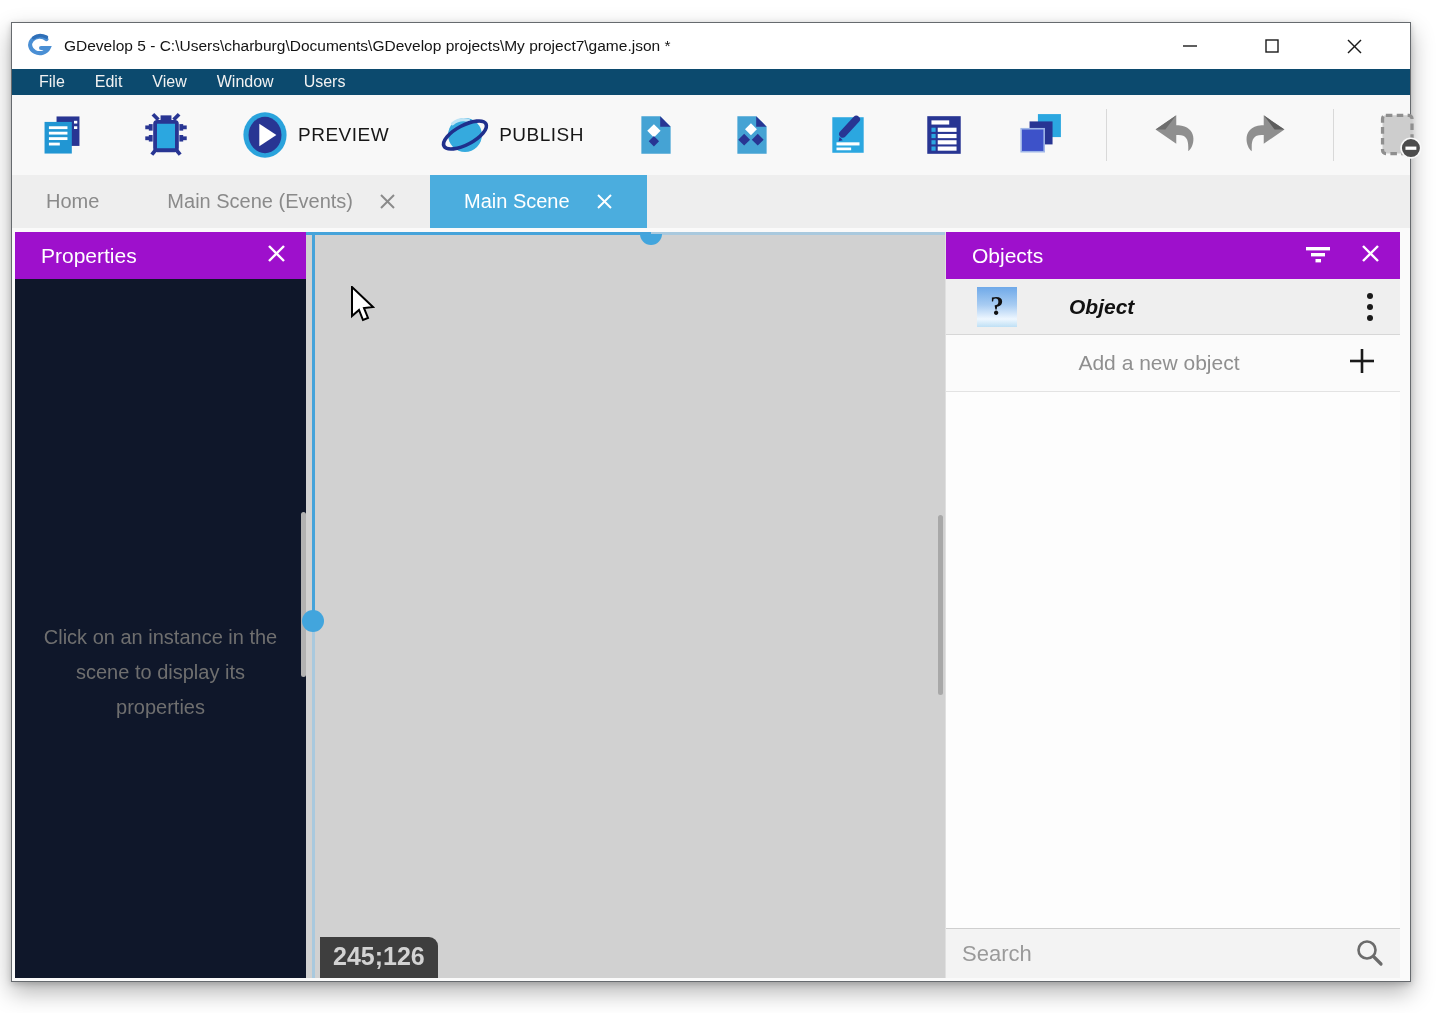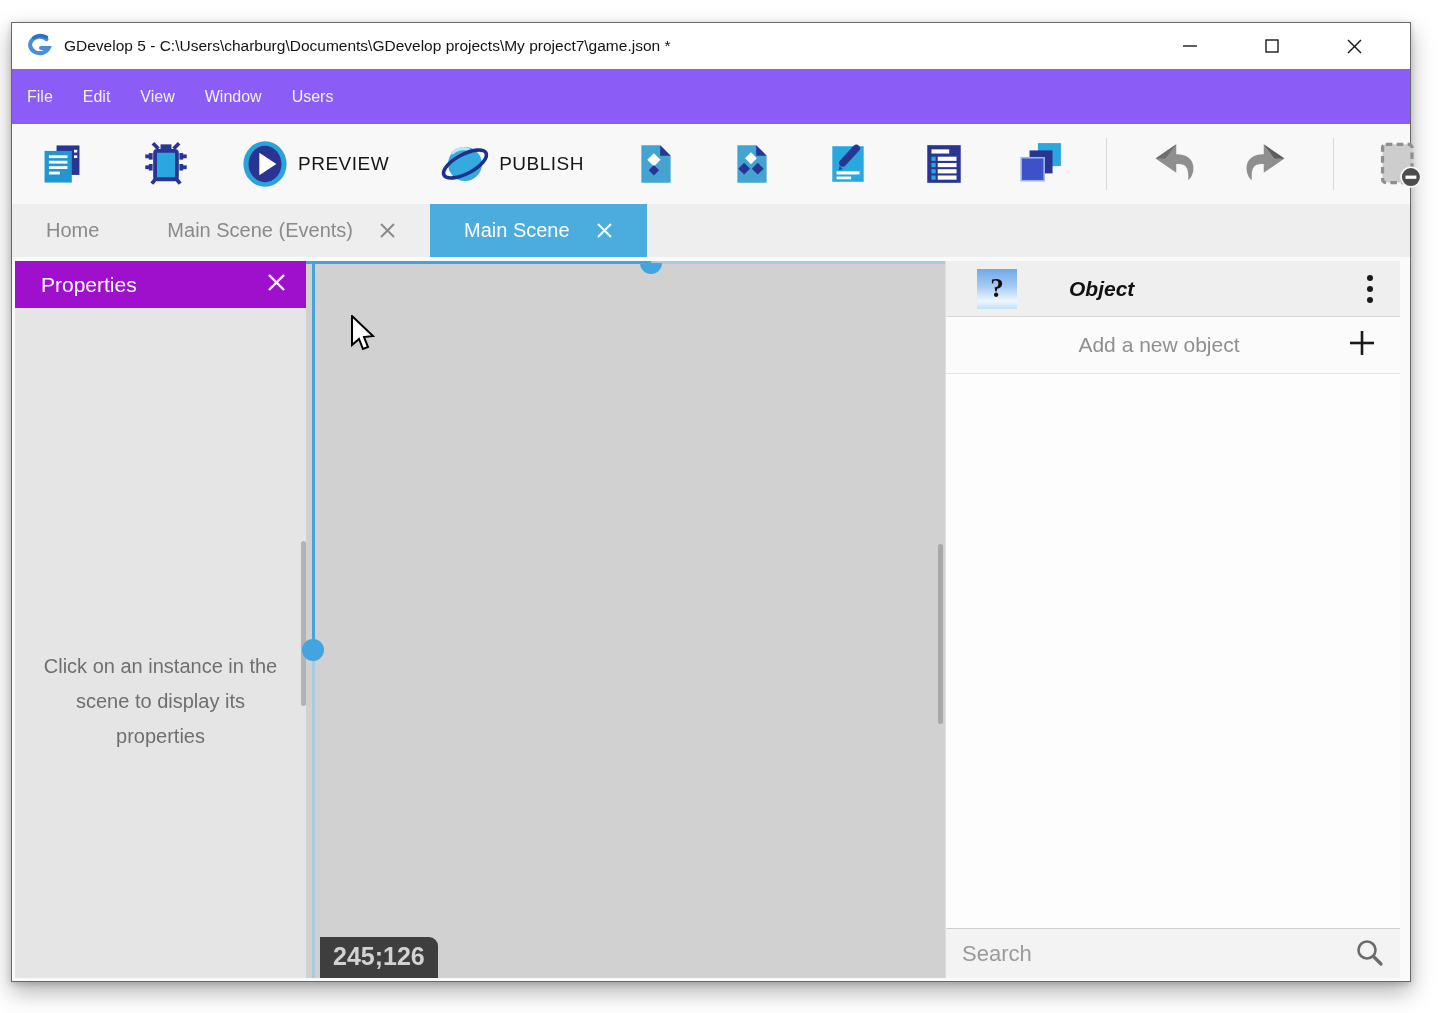--- a/index.html
+++ b/index.html
@@ -13,21 +13,21 @@
   }
 
   
   .titlebar { height:46px; background:#ffffff; display:flex; align-items:center; flex:0 0 auto; }
   .titlebar .logo { width:30px; height:30px; margin:0 10px 0 12px; }
   .titlebar .title { font-size:15.5px; color:#141414; white-space:nowrap; }
   .win-controls { margin-left:auto; display:flex; align-items:center; margin-right:28px; }
   .win-btn { width:56px; height:36px; display:flex; align-items:center; justify-content:center; cursor:default; margin-left:26px; }
 
   
-  .menubar { height:55px; background:#8b5cf6; display:flex; align-items:center; padding-left:0; flex:0 0 auto; }
+  .menubar { height:26px; background:#0c4a6e; display:flex; align-items:center; padding-left:12px; flex:0 0 auto; }
   .menu-item { color:#f2f2f2; font-size:16px; padding:0 15px; height:100%; display:flex; align-items:center; }
 
   
   .toolbar { height:80px; background:#f8f8f8; display:flex; align-items:center; padding:0 26px; flex:0 0 auto;gap:28px; }
   .tb-icon { width:48px; height:48px; flex:0 0 auto; display:flex; align-items:center; justify-content:center; }
   .tb-btn { display:flex; align-items:center; flex:0 0 auto; }
   .tb-label { font-size:19px; color:#161616; margin-left:8px; letter-spacing:.5px; }
   .tb-sep { width:1px; height:52px; background:#d9d9d9; margin:0 14px; flex:0 0 auto; }
 
   
@@ -36,21 +36,21 @@
   .tab.active { background:#4badde; color:#ffffff; }
   .tab .tab-close { margin-left:26px; display:flex; align-items:center; }
 
   
   .content { flex:1; display:flex; background:#fafafa; padding:4px 10px 3px 3px; min-height:0; }
 
   .panel-header { height:47px; background:#9e10cc; color:#fff; display:flex; align-items:center; padding:0 20px 0 26px; flex:0 0 auto; }
   .panel-header .ph-title { font-size:21px; }
   .panel-header .ph-actions { margin-left:auto; display:flex; align-items:center; gap:30px; }
 
-  .properties-panel { width:291px; flex:0 0 auto; display:flex; flex-direction:column; position:relative; background:#e5e5e5; }
+  .properties-panel { width:291px; flex:0 0 auto; display:flex; flex-direction:column; position:relative; background:#0f172a; }
   .properties-body { flex:1; position:relative; }
   .properties-empty { position:absolute; top:341px; left:0; right:0; text-align:center; font-size:20px; line-height:35px; color:#6f6f6f; padding:0 14px; }
   .prop-scroll-thumb { position:absolute; right:0px; top:280px; width:5px; height:165px; background:#b2b2b2; border-radius:3px; }
 
   .canvas { flex:1; position:relative; background:#d1d1d1; min-width:0; }
   .sel-line-top { position:absolute; top:0; left:0; right:0; height:3px;
      background:linear-gradient(to right, #45a3da 0, #45a3da 345px, #a9c9de 345px, #a9c9de 100%); }
   .sel-line-left { position:absolute; left:6px; top:0; bottom:0; width:3px;
      background:linear-gradient(to bottom, #45a3da 0, #45a3da 389px, #a9c9de 389px, #a9c9de 100%); }
   .sel-handle-top { position:absolute; top:2px; left:334px; width:22px; height:11px; background:#42a5dd; border-radius:0 0 11px 11px; }
@@ -328,20 +328,38 @@
       <div class="sel-handle-top"></div>
       <div class="sel-handle-left"></div>
       <div class="canvas-scroll-thumb"></div>
       <div class="coord-badge">245;126</div>
       <svg class="cursor" width="27" height="38" viewBox="0 0 27 38">
         <polygon points="2,1 2,30 9,24 13,34 18,32 14,22 23,21" fill="#ffffff" stroke="#000000" stroke-width="2"></polygon>
       </svg>
     </div>
 
     <div class="objects-panel">
+      <div class="panel-header">
+        <span class="ph-title">Objects</span>
+        <span class="ph-actions">
+          <span>
+            <svg width="26" height="18" viewBox="0 0 26 18">
+              <rect x="1" y="2" width="24" height="3.4" fill="#ffffff"></rect>
+              <rect x="6" y="8" width="14" height="3.4" fill="#ffffff"></rect>
+              <rect x="10.5" y="14" width="5.5" height="3.4" fill="#ffffff"></rect>
+            </svg>
+          </span>
+          <span>
+            <svg width="19" height="19" viewBox="0 0 19 19">
+                <line x1="2" y1="2" x2="17" y2="17" stroke="#ffffff" stroke-width="2.4"></line>
+                <line x1="17" y1="2" x2="2" y2="17" stroke="#ffffff" stroke-width="2.4"></line>
+              </svg>
+          </span>
+        </span>
+      </div>
 
       <div class="object-row">
         <div class="object-thumb">?</div>
         <span class="object-name">Object</span>
         <span class="object-kebab">
           <svg width="8" height="30" viewBox="0 0 8 30">
             <circle cx="4" cy="4" r="3" fill="#1a1a1a"></circle>
               <circle cx="4" cy="15" r="3" fill="#1a1a1a"></circle>
               <circle cx="4" cy="26" r="3" fill="#1a1a1a"></circle>
           </svg>

